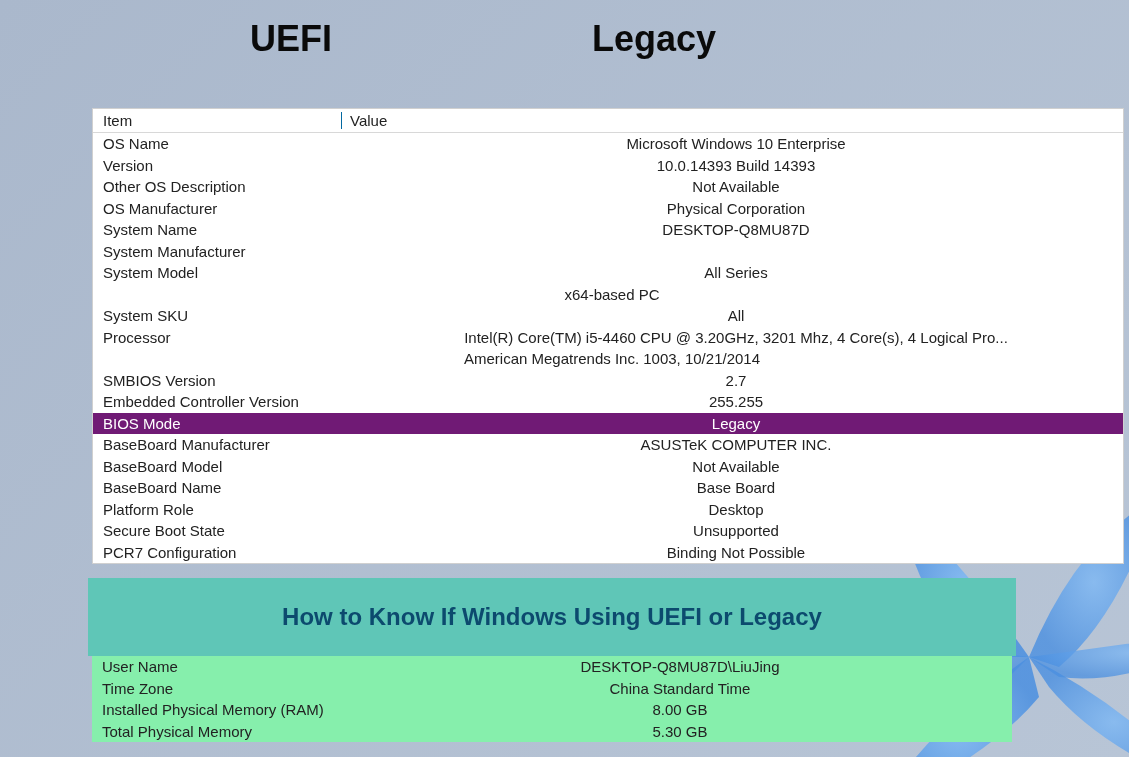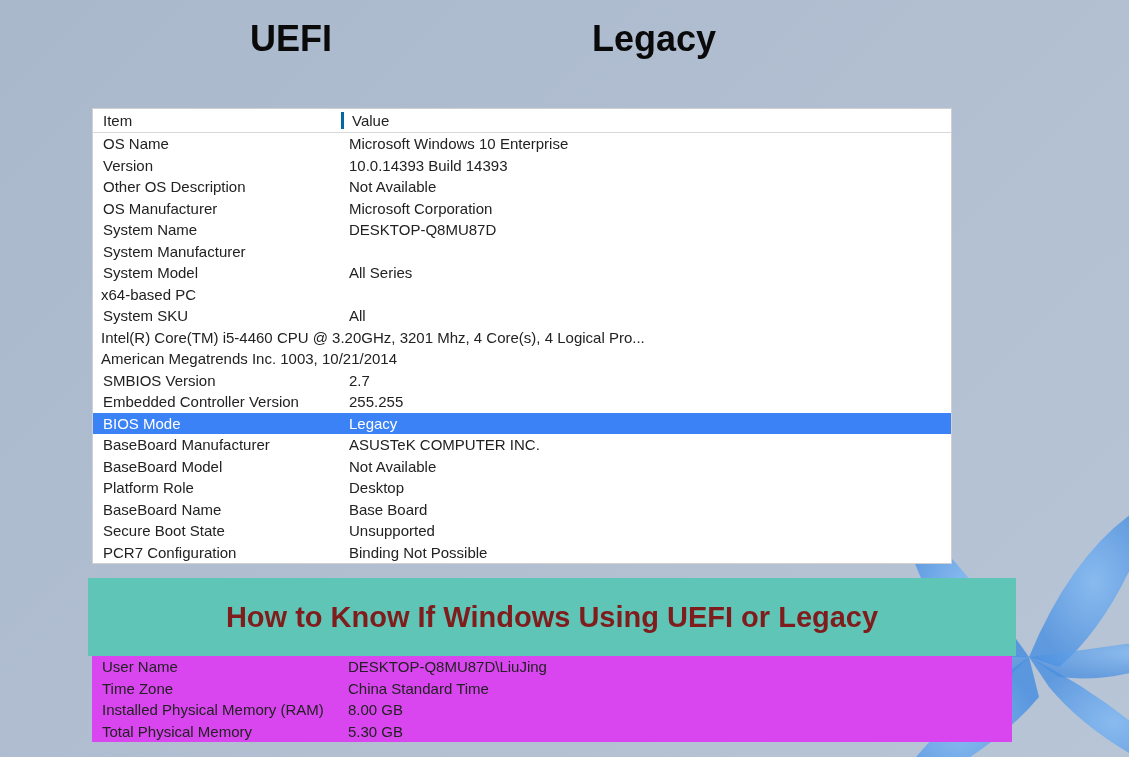--- a/index.html
+++ b/index.html
@@ -26,67 +26,67 @@
       padding: 18px 12px 0 250px;
       font-size: 36px;
       font-weight: 900;
       color: #0a0a0a;
       font-family: Arial, sans-serif;
     }
     .panel {
       position: absolute;
       left: 92px;
       top: 108px;
-      width: 860px;
+      width: 1032px;
       background: #ffffff;
       border: 1px solid #d0d0d0;
     }
     .panel-header {
       display: flex;
       border-bottom: 1px solid #d8d8d8;
       font-size: 15px;
       color: #222;
       padding: 3px 0;
     }
     .col-item { width: 248px; padding-left: 10px; }
-    .col-value { flex: 1; border-left: 3px solid #0369a1; padding-left: 8px; }
+    .col-value { flex: 1; border-left: 1px solid #0369a1; padding-left: 8px; }
     .row {
       display: flex;
       font-size: 15px;
       color: #222;
       line-height: 21.5px;
     }
     .row .col-item { white-space: nowrap; }
-    .row .col-value { border-left: none; padding-left: 8px; white-space: nowrap; overflow: hidden; text-overflow: ellipsis; }
+    .row .col-value { border-left: none; padding-left: 8px; white-space: nowrap; overflow: hidden; text-overflow: ellipsis; text-align: center; }
     .row.selected {
-      background: #3b82f6;
+      background: #701a75;
       color: #fff;
     }
     .row.selected .col-value { color: #fff; }
     .banner {
       position: absolute;
       left: 88px;
       top: 578px;
       width: 928px;
       height: 78px;
       background: #5fc6b7;
       display: flex;
       align-items: center;
       justify-content: center;
-      font-size: 29px;
+      font-size: 24px;
       font-weight: 900;
-      color: #7f1d1d;
+      color: #0c4a6e;
       font-family: Arial, sans-serif;
     }
     .panel-lower {
       position: absolute;
       left: 92px;
       top: 656px;
       width: 920px;
-      background: #d946ef;
+      background: #86efac;
     }
   </style>
 </head>
 <body>
 
 <div class="bg-decoration">
   <svg viewBox="0 0 500 500">
     <defs>
       <radialGradient id="g1" cx="50%" cy="50%">
         <stop offset="0%" stop-color="#7db8f5"></stop>
@@ -120,41 +120,42 @@
       <div class="row">
         <div class="col-item">Version</div>
         <div class="col-value">10.0.14393 Build 14393</div>
       </div>
       <div class="row">
         <div class="col-item">Other OS Description</div>
         <div class="col-value">Not Available</div>
       </div>
       <div class="row">
         <div class="col-item">OS Manufacturer</div>
-        <div class="col-value">Microsoft Corporation</div>
+        <div class="col-value">Physical Corporation</div>
       </div>
       <div class="row">
         <div class="col-item">System Name</div>
         <div class="col-value">DESKTOP-Q8MU87D</div>
       </div>
       <div class="row">
         <div class="col-item">System Manufacturer</div>
       </div>
       <div class="row">
         <div class="col-item">System Model</div>
         <div class="col-value">All Series</div>
       </div>
       <div class="row">
         <div class="col-value">x64-based PC</div>
       </div>
       <div class="row">
         <div class="col-item">System SKU</div>
         <div class="col-value">All</div>
       </div>
       <div class="row">
+        <div class="col-item">Processor</div>
         <div class="col-value">Intel(R) Core(TM) i5-4460  CPU @ 3.20GHz, 3201 Mhz, 4 Core(s), 4 Logical Pro...</div>
       </div>
       <div class="row">
         <div class="col-value">American Megatrends Inc. 1003, 10/21/2014</div>
       </div>
       <div class="row">
         <div class="col-item">SMBIOS Version</div>
         <div class="col-value">2.7</div>
       </div>
       <div class="row">
@@ -167,28 +168,28 @@
       </div>
       <div class="row">
         <div class="col-item">BaseBoard Manufacturer</div>
         <div class="col-value">ASUSTeK COMPUTER INC.</div>
       </div>
       <div class="row">
         <div class="col-item">BaseBoard Model</div>
         <div class="col-value">Not Available</div>
       </div>
       <div class="row">
+        <div class="col-item">BaseBoard Name</div>
+        <div class="col-value">Base Board</div>
+      </div>
+      <div class="row">
         <div class="col-item">Platform Role</div>
         <div class="col-value">Desktop</div>
       </div>
       <div class="row">
-        <div class="col-item">BaseBoard Name</div>
-        <div class="col-value">Base Board</div>
-      </div>
-      <div class="row">
         <div class="col-item">Secure Boot State</div>
         <div class="col-value">Unsupported</div>
       </div>
       <div class="row">
         <div class="col-item">PCR7 Configuration</div>
         <div class="col-value">Binding Not Possible</div>
       </div>
     </div>
 </div>
 

